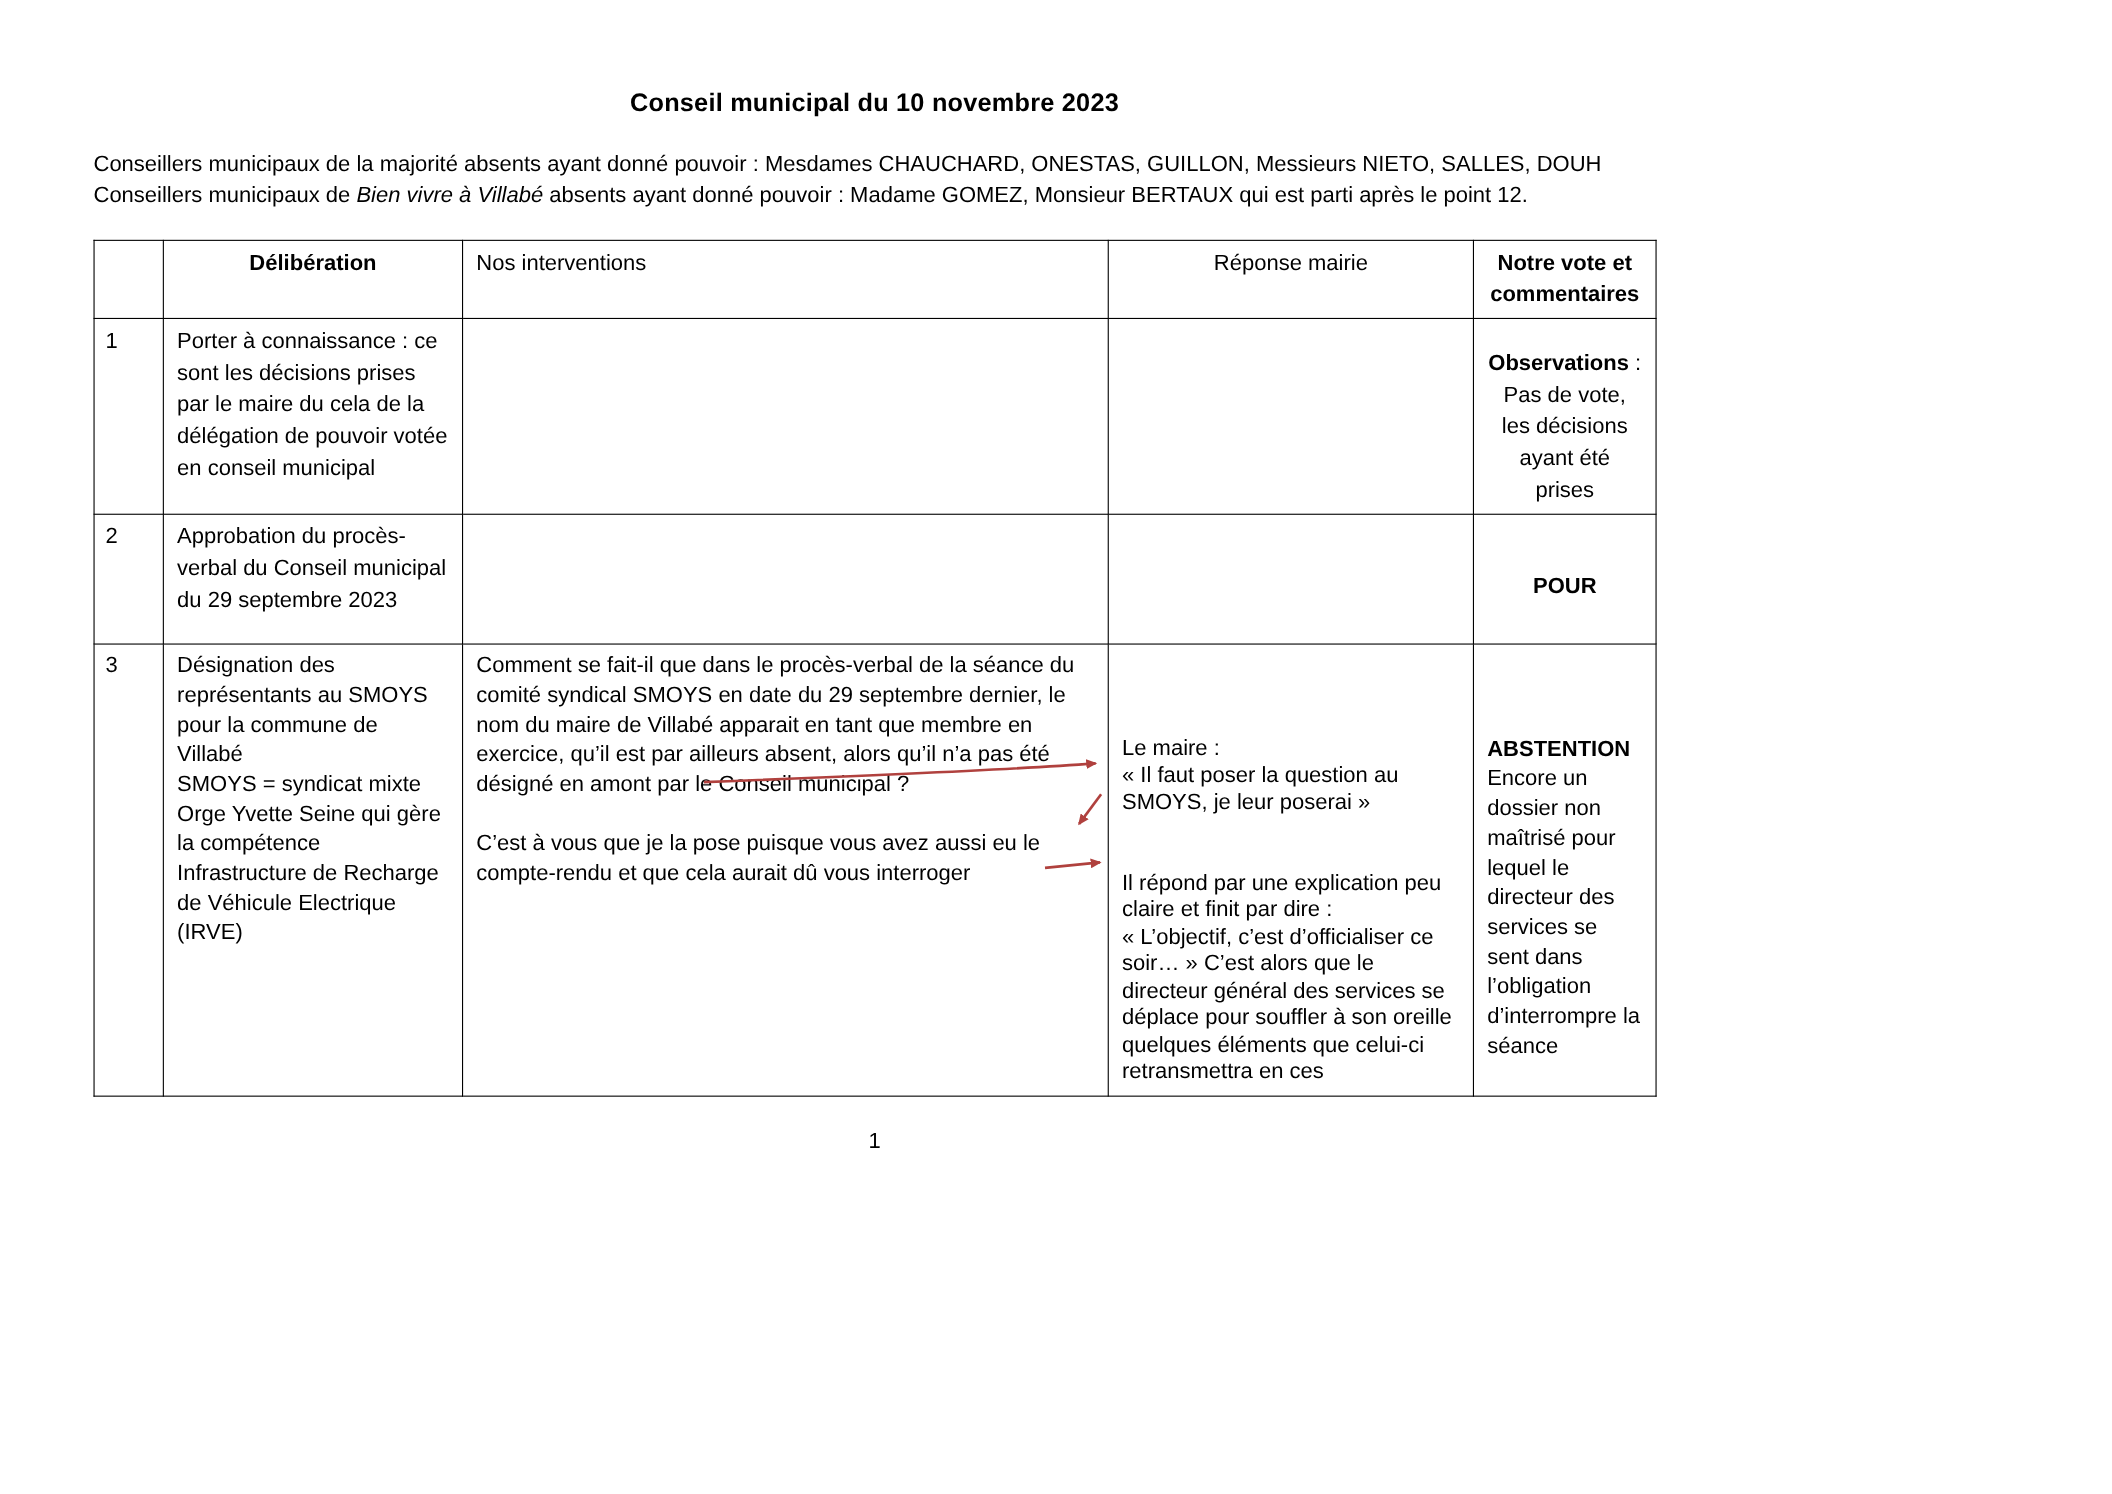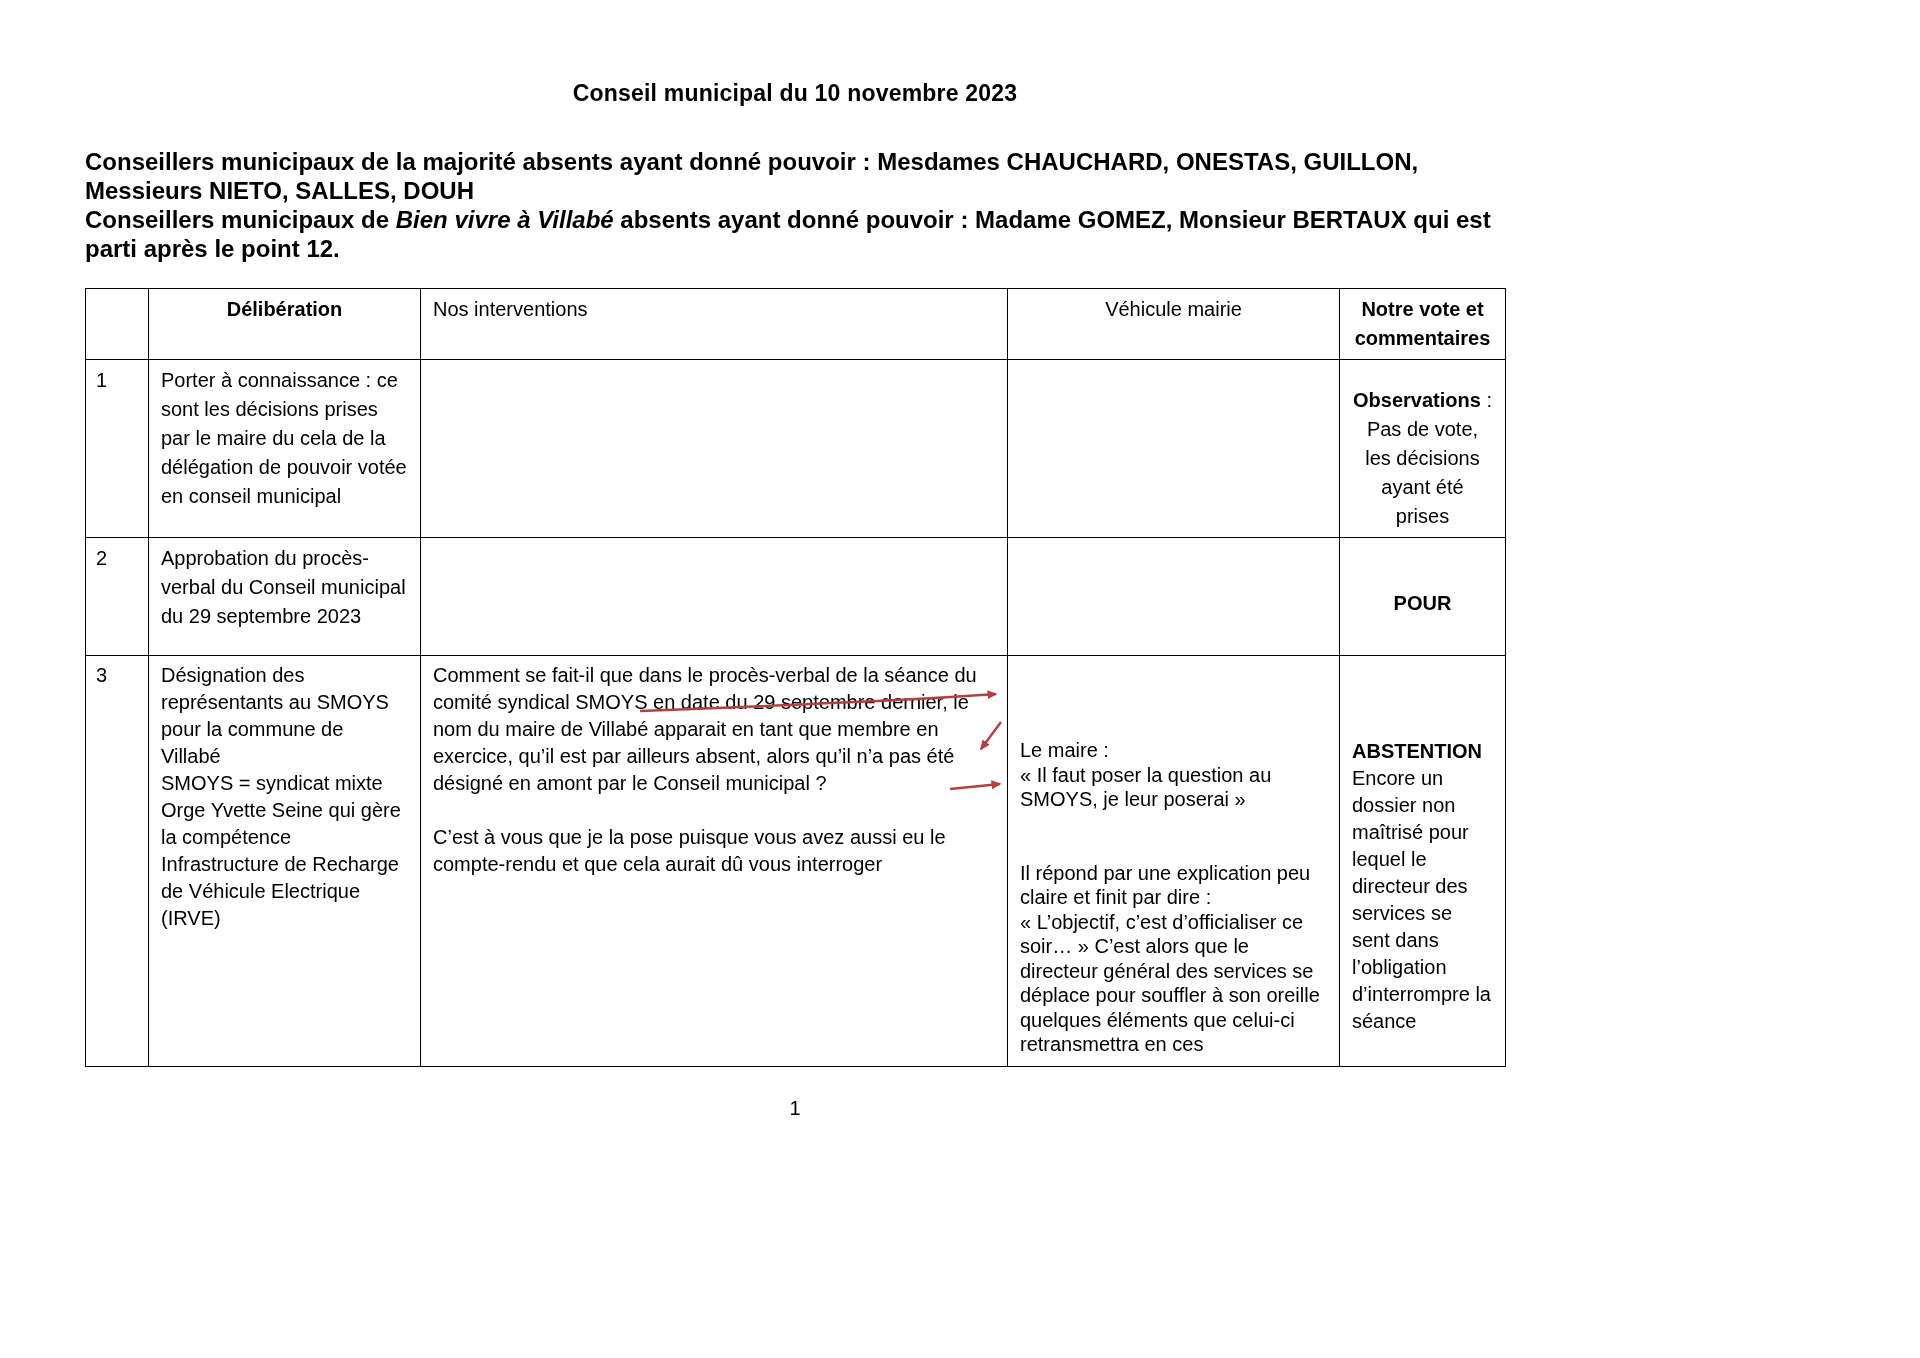--- a/index.html
+++ b/index.html
@@ -5,21 +5,21 @@
   * { margin: 0; padding: 0; box-sizing: border-box; }
   html, body { background: #ffffff; }
   body {
     width: 1920px; height: 1358px; position: relative;
     font-family: "Liberation Sans", sans-serif;
     color: #000;
     overflow: hidden;
   }
   .content { position: absolute; left: 85px; top: 12px; width: 1420px; }
   .title { margin-top: 68px; text-align: center; font-size: 23px; font-weight: 700; letter-spacing: .2px; }
-  .intro { margin-top: 40px; font-size: 24px; line-height: 29px; font-weight: bold; }
+  .intro { margin-top: 28px; font-size: 20px; line-height: 29px; }
   .intro .it { font-style: italic; }
 
   table.deliberations {
     margin-top: 25px; width: 1420px; table-layout: fixed;
     border-collapse: collapse; font-size: 20px;
   }
   th, td {
     border: 1.5px solid #000;
     vertical-align: top;
     padding: 6px 12px;
@@ -66,21 +66,21 @@
       <col style="width:272px">
       <col style="width:587px">
       <col style="width:332px">
       <col style="width:166px">
     </colgroup>
     <thead>
       <tr>
         <th></th>
         <th class="bold c">Délibération</th>
         <th>Nos interventions</th>
-        <th class="c">Véhicule mairie</th>
+        <th class="c">Réponse mairie</th>
         <th class="bold c">Notre vote et commentaires</th>
       </tr>
     </thead>
     <tbody>
       <tr class="r1">
         <td class="num">1</td>
         <td class="pre">Porter à connaissance : ce sont les décisions prises par le maire du cela de la délégation de pouvoir votée en conseil municipal</td>
         <td></td>
         <td></td>
         <td class="c">

